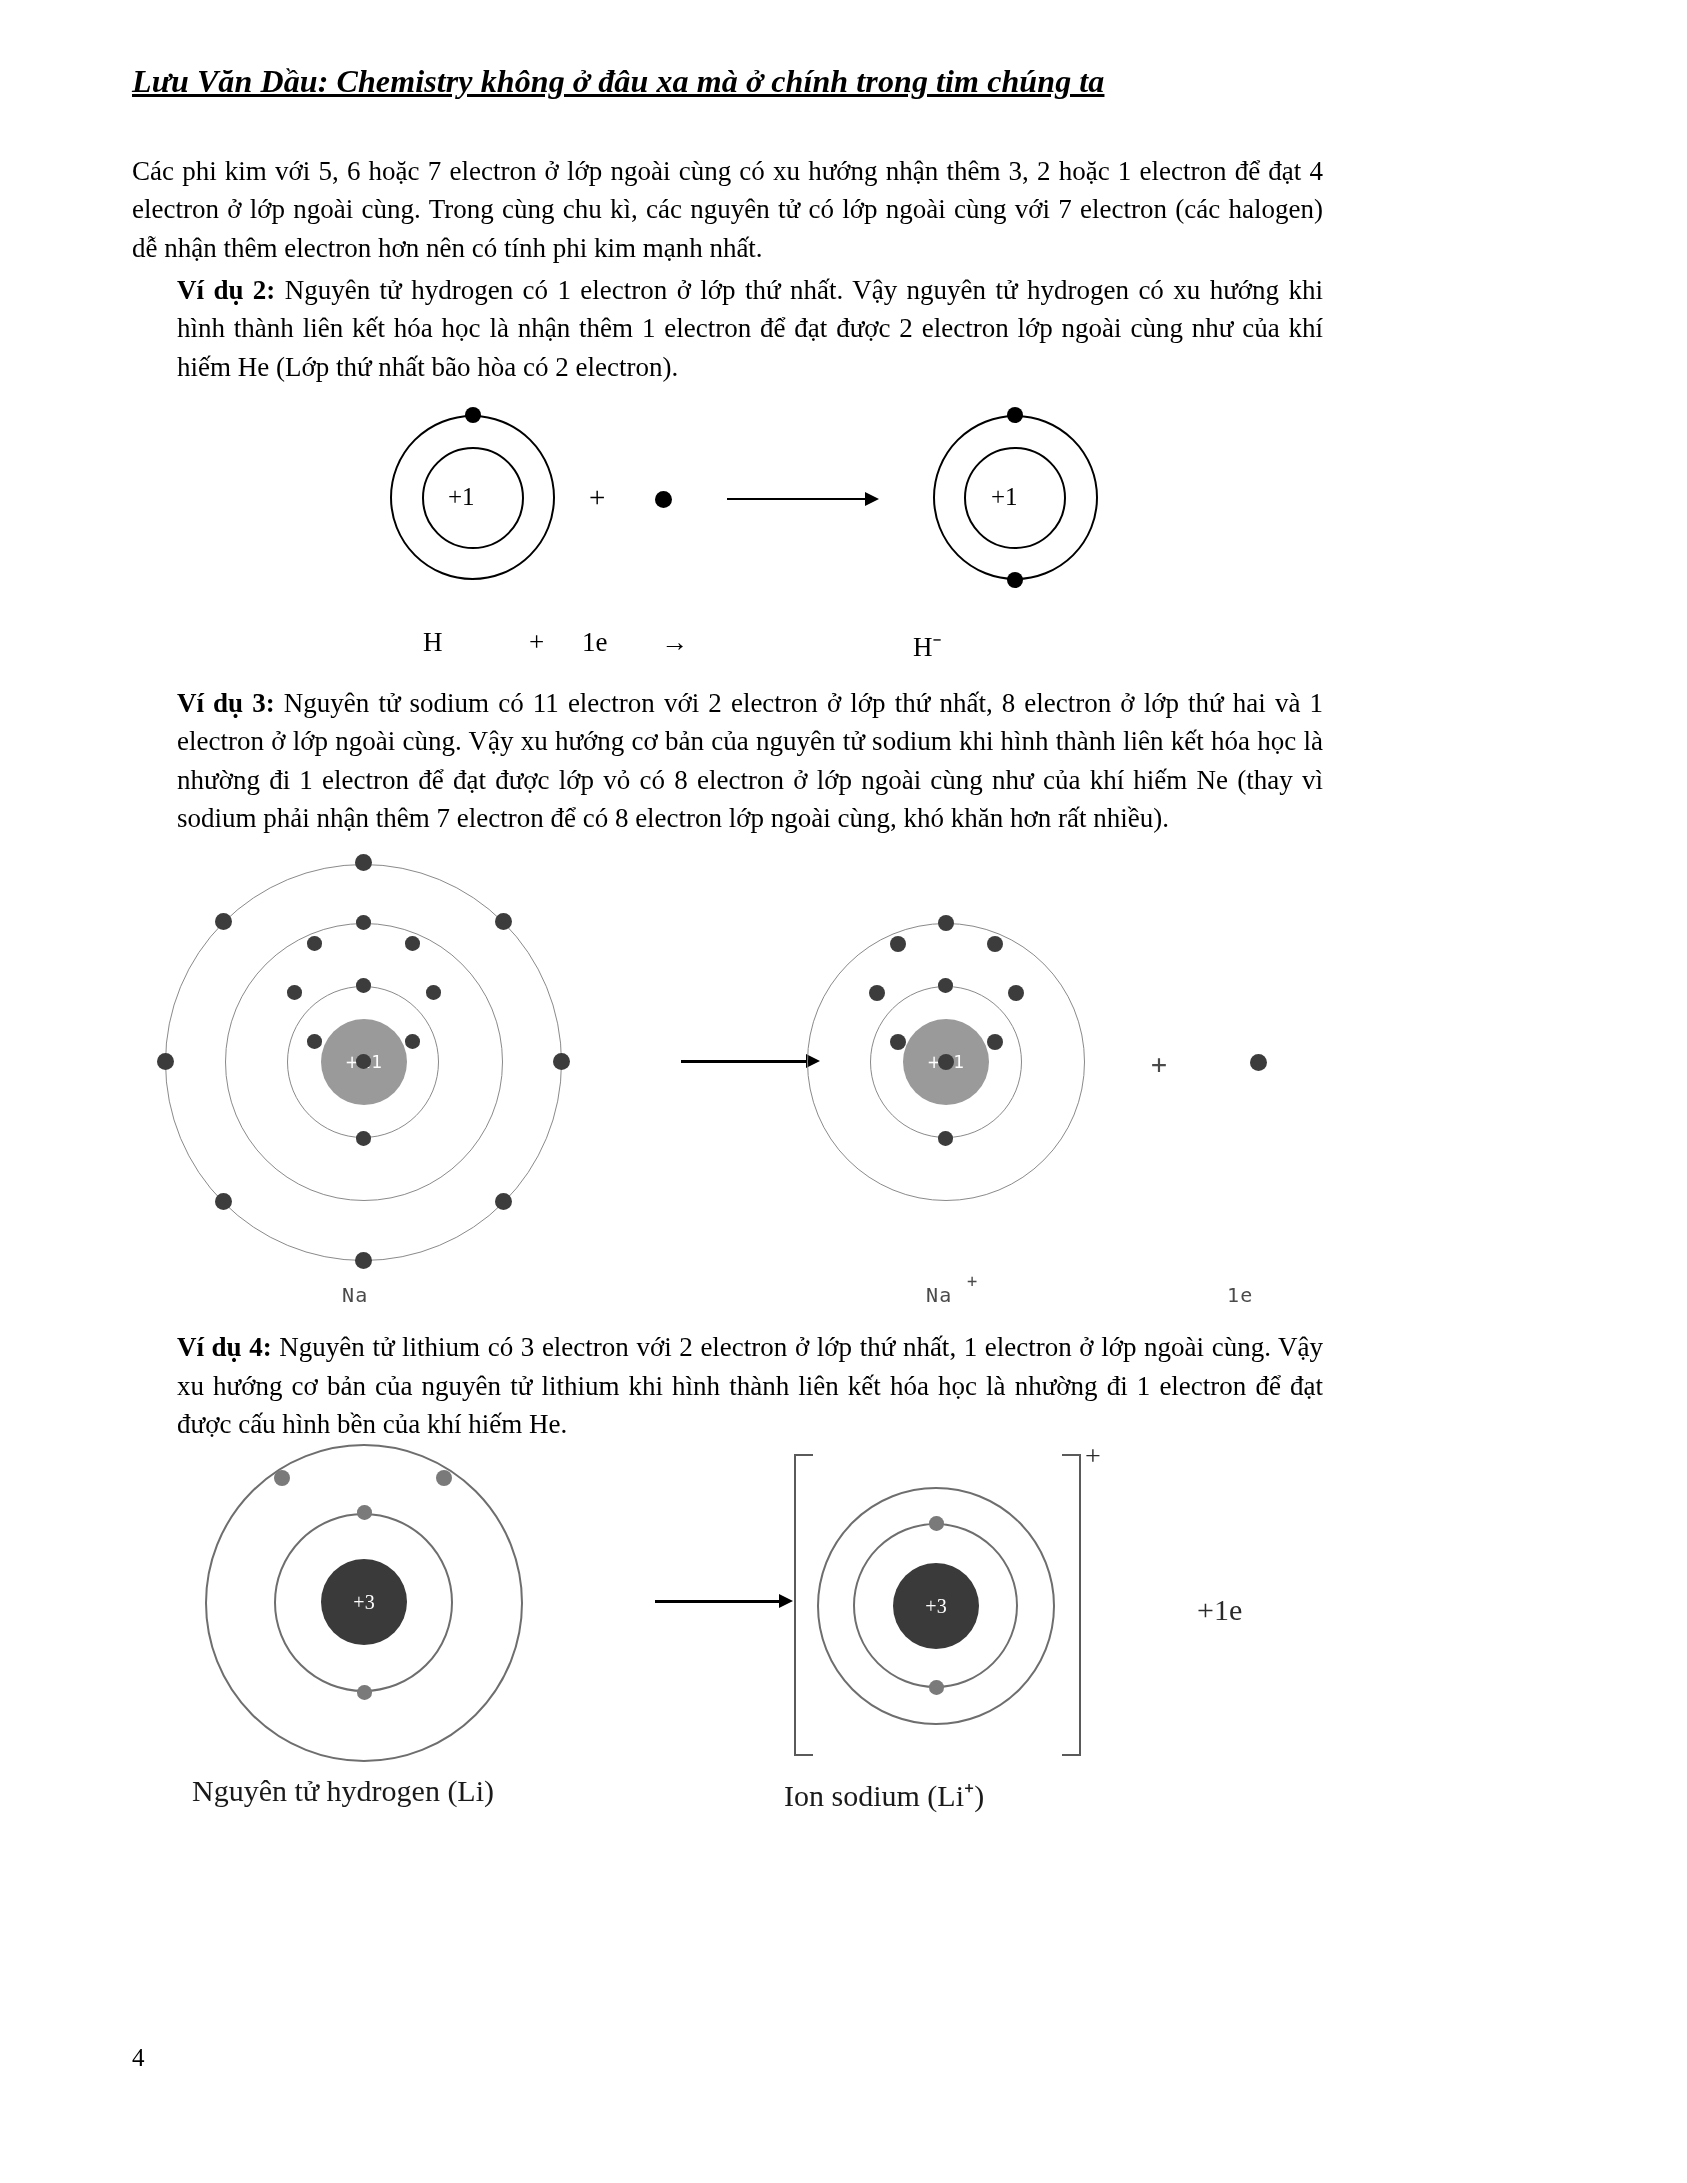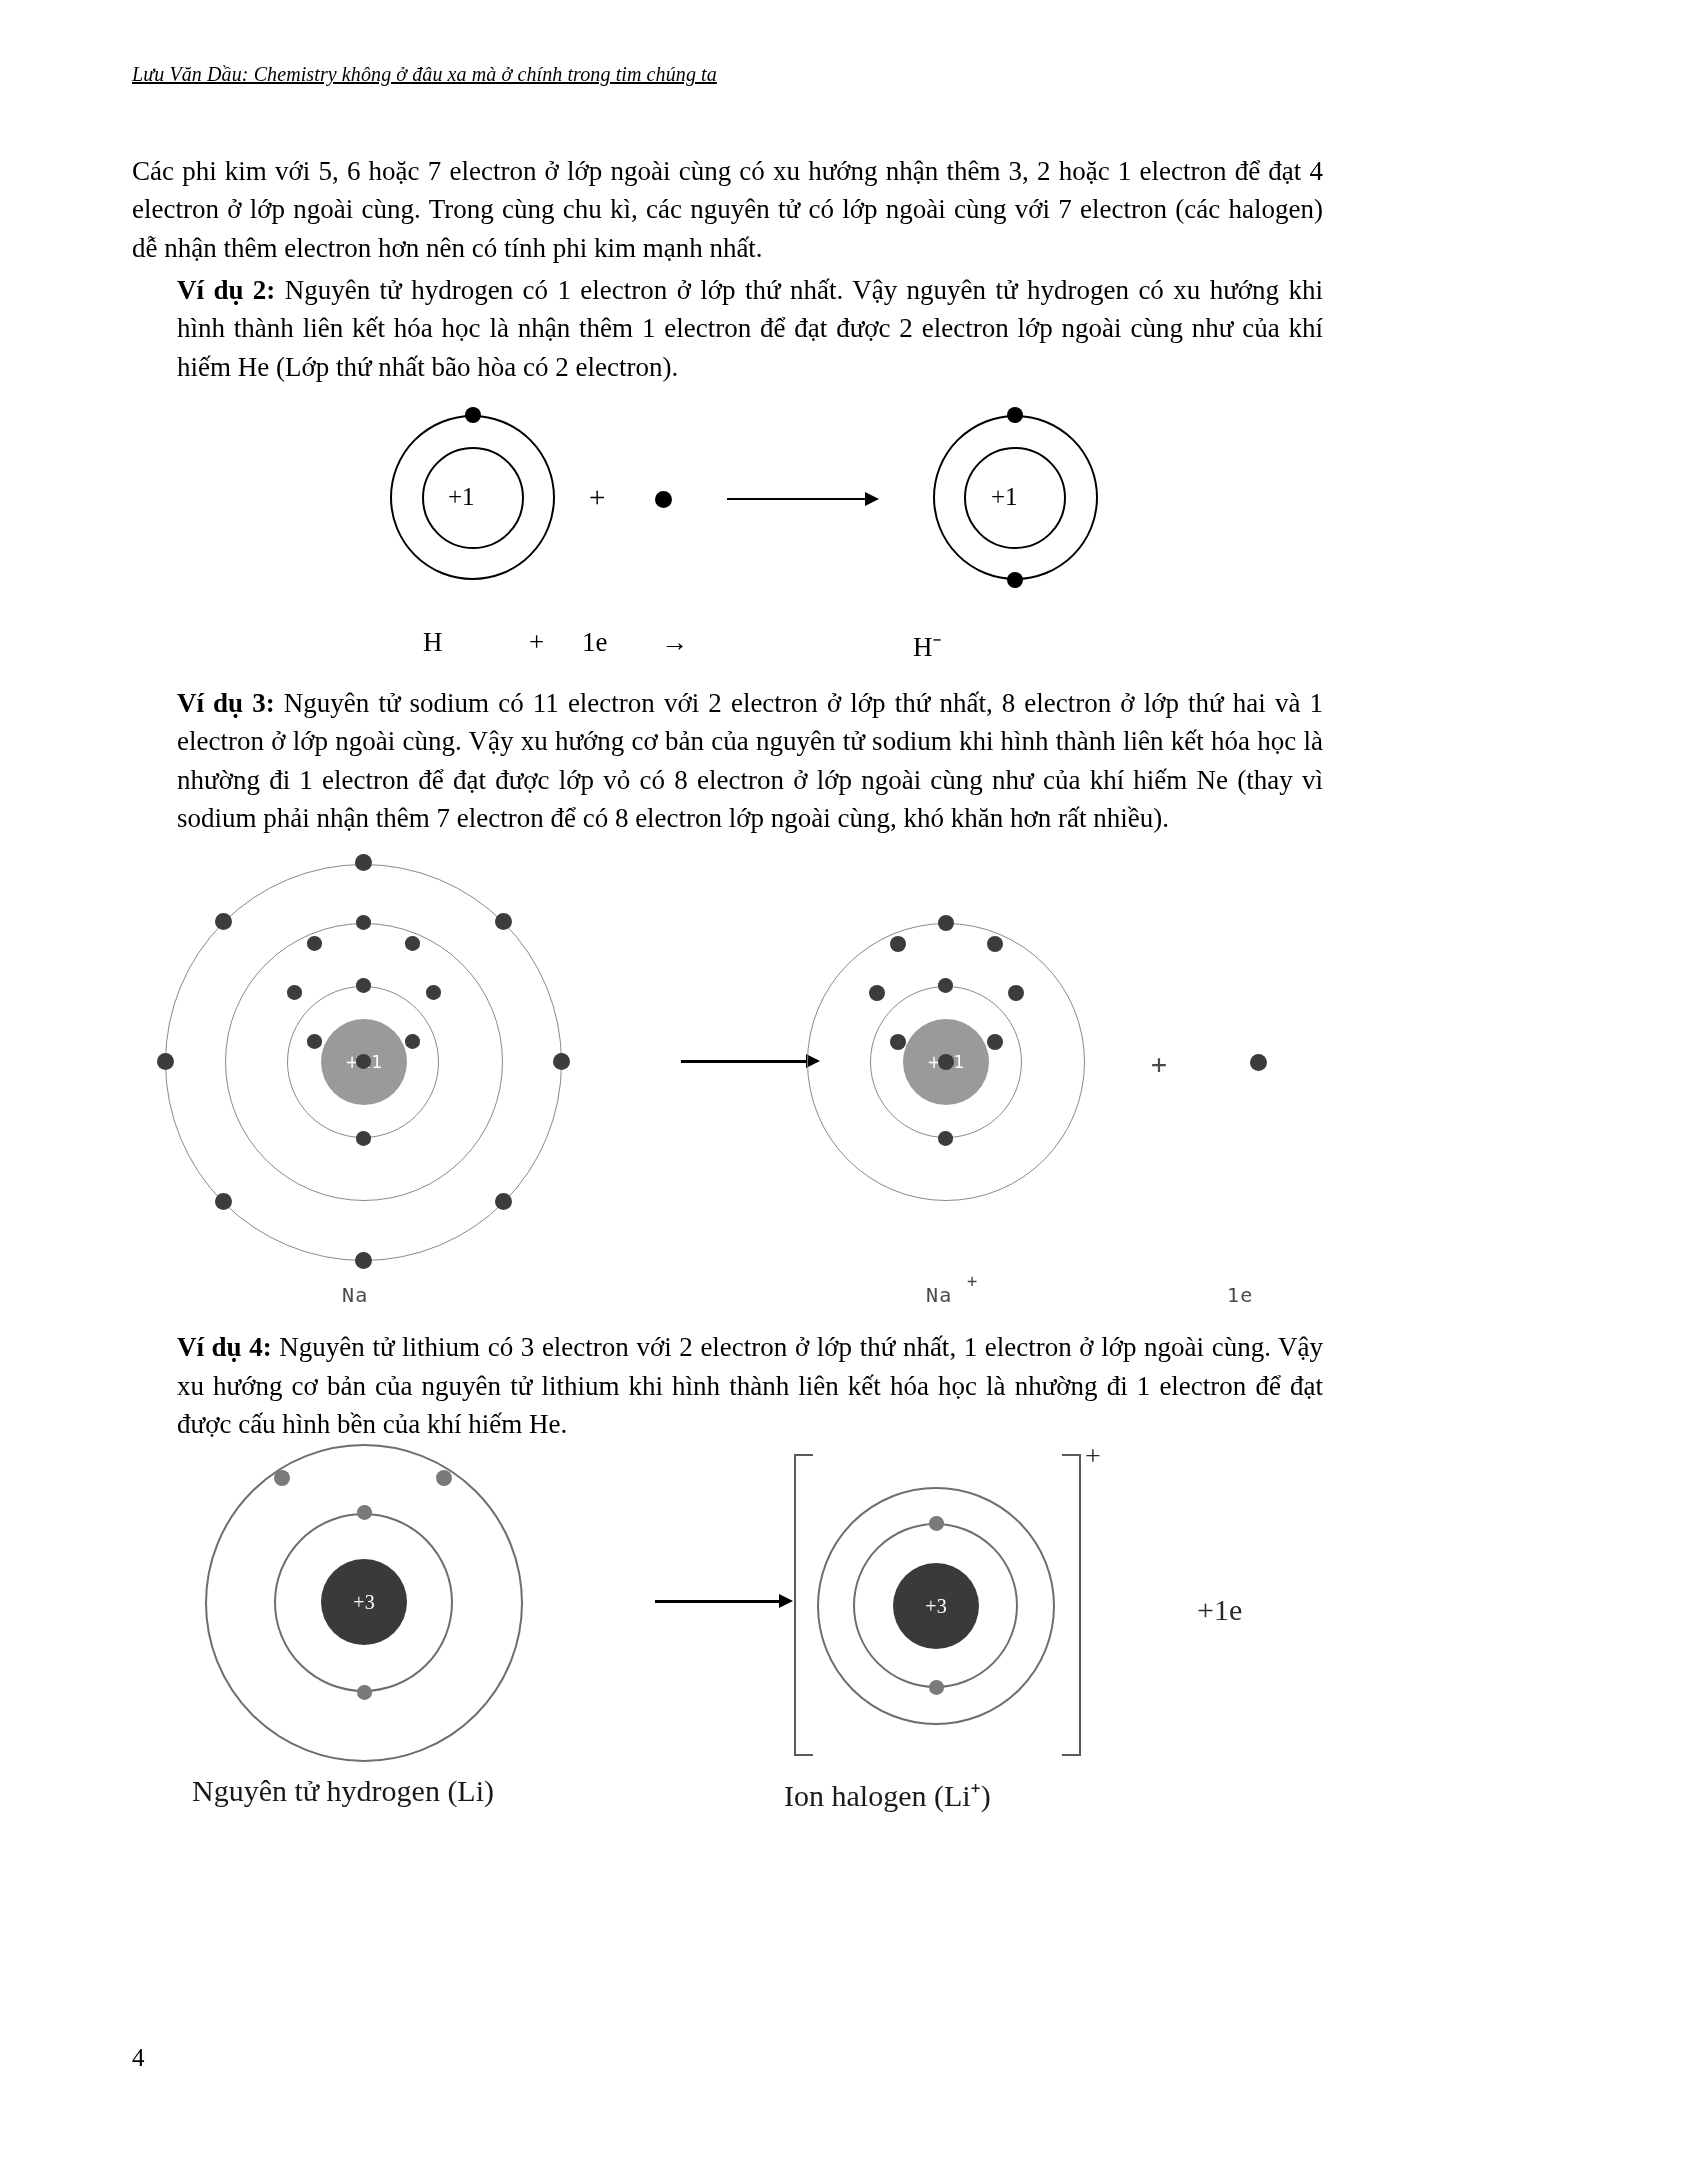--- a/index.html
+++ b/index.html
@@ -20,22 +20,22 @@
     width: 1687px;
     height: 2183px;
     background: #fff;
   }
   .header {
     position: absolute;
     left: 132px;
     top: 63px;
     width: 1257px;
     font-style: italic;
-    font-weight: normal;
-    font-size: 20px;
+    font-weight: bold;
+    font-size: 32px;
     text-decoration: underline;
     letter-spacing: 0.1px;
   }
   .content {
     position: absolute;
     left: 132px;
     top: 152px;
     width: 1191px;
   }
   p.para {
@@ -332,20 +332,20 @@
       <div class="li-nuc" style="left:761px; top:103px; width:86px; height:86px;">+3</div>
       <div class="li-dot" style="left:797px; top:56px; width:14.6px; height:14.6px;"></div>
       <div class="li-dot" style="left:797px; top:220px; width:14.6px; height:14.6px;"></div>
       <div class="plus1e" style="left:953px; top:-20px; font-size:28px;">+</div>
 
       <div class="plus1e" style="left:1065px; top:133px;">+1e</div>
     </div>
 
     <div class="li-caption">
       <span class="li-cap-text" style="left:60px; top:0;">Nguyên tử hydrogen (Li)</span>
-      <span class="li-cap-text" style="left:652px; top:0;">Ion halogen (Li⁺)</span>
+      <span class="li-cap-text" style="left:652px; top:0;">Ion sodium (Li⁺)</span>
     </div>
 
   </div>
 
   <div class="footer-num">4</div>
 </div>
 
 
 </body></html>

